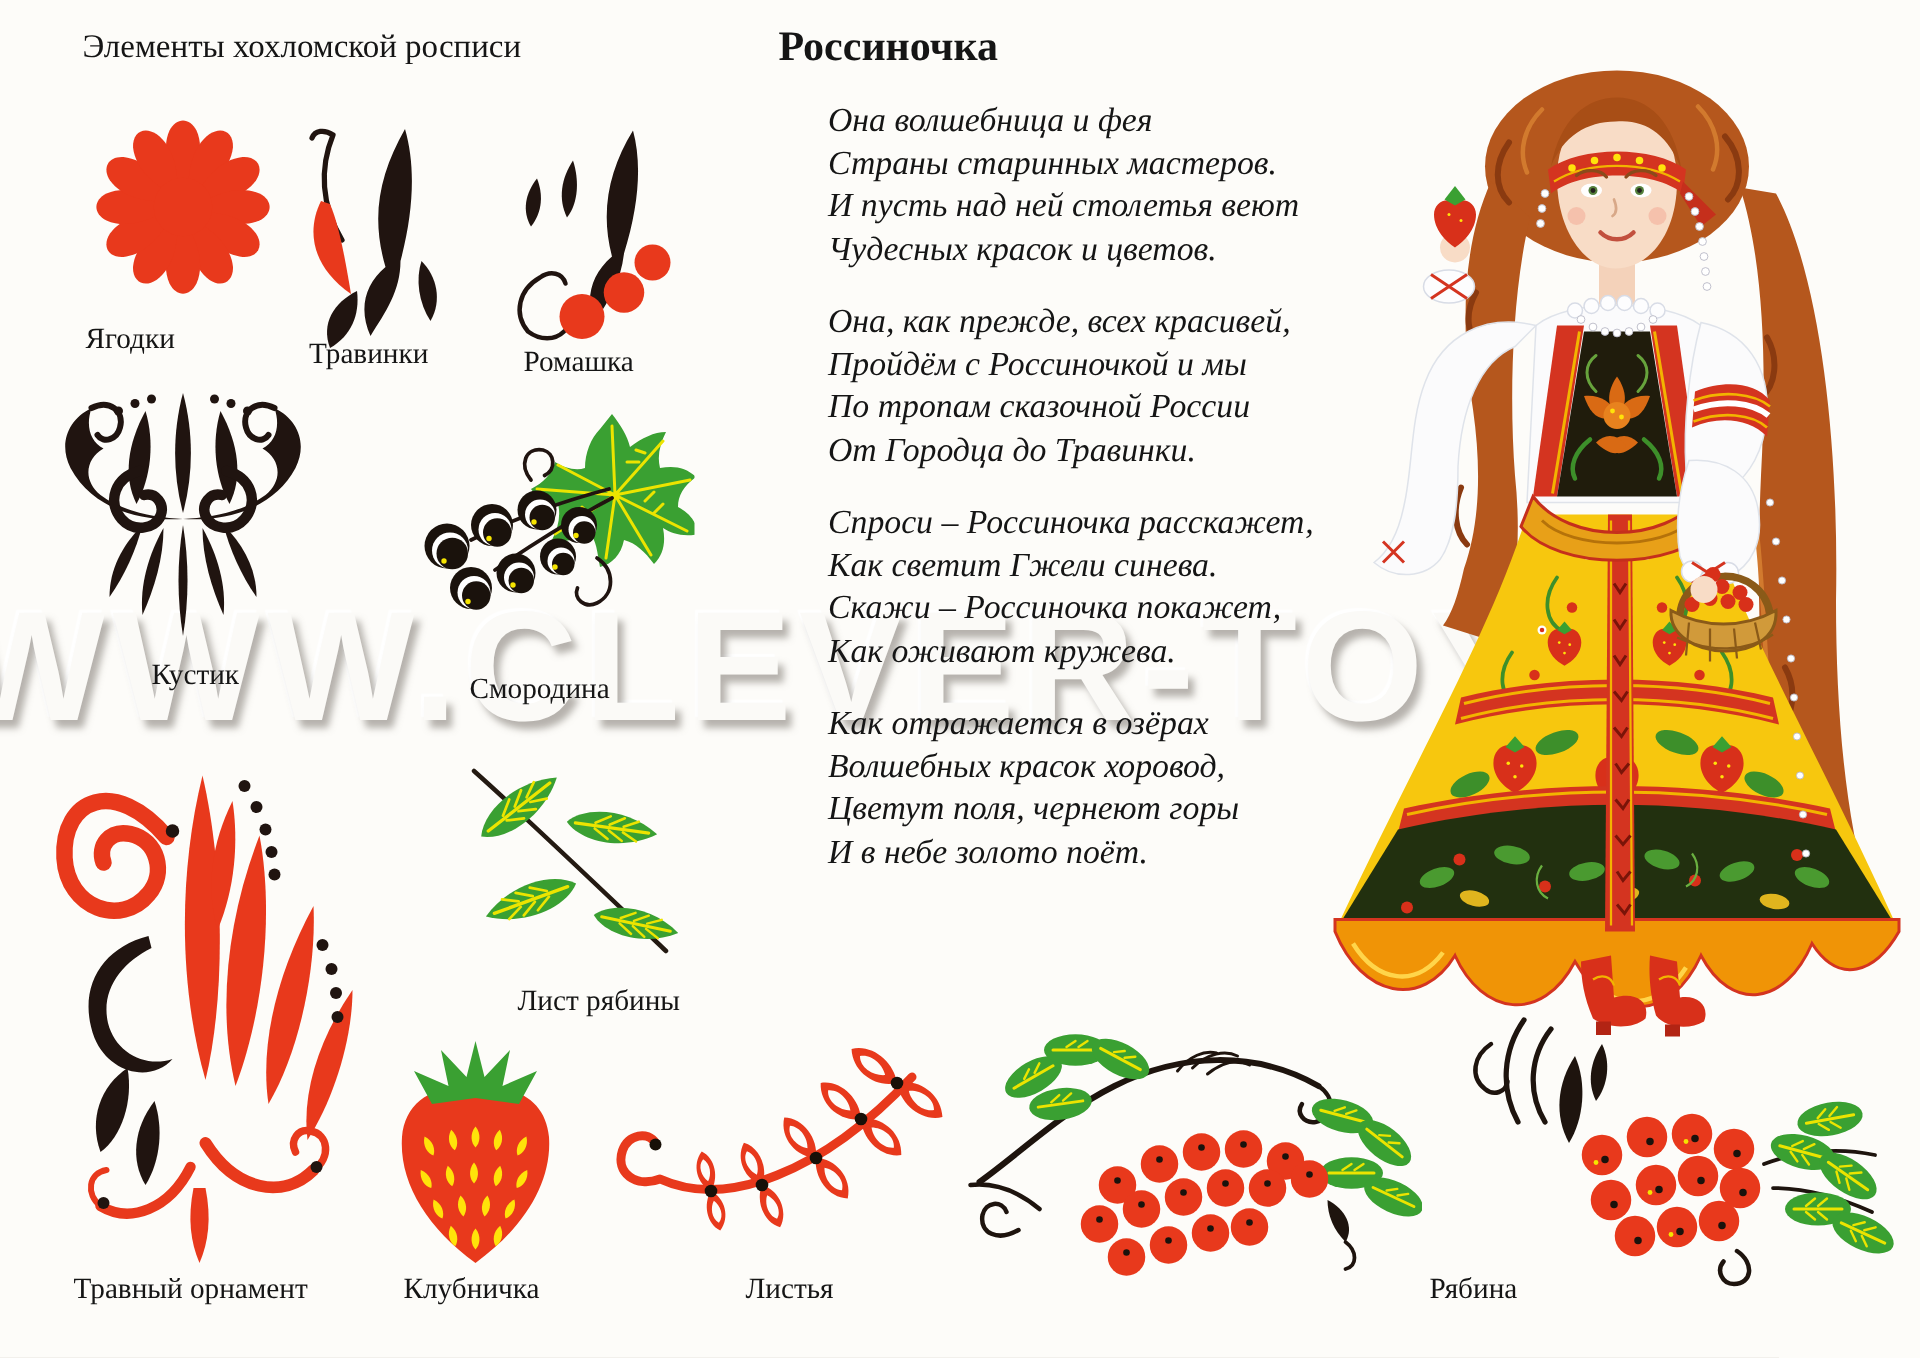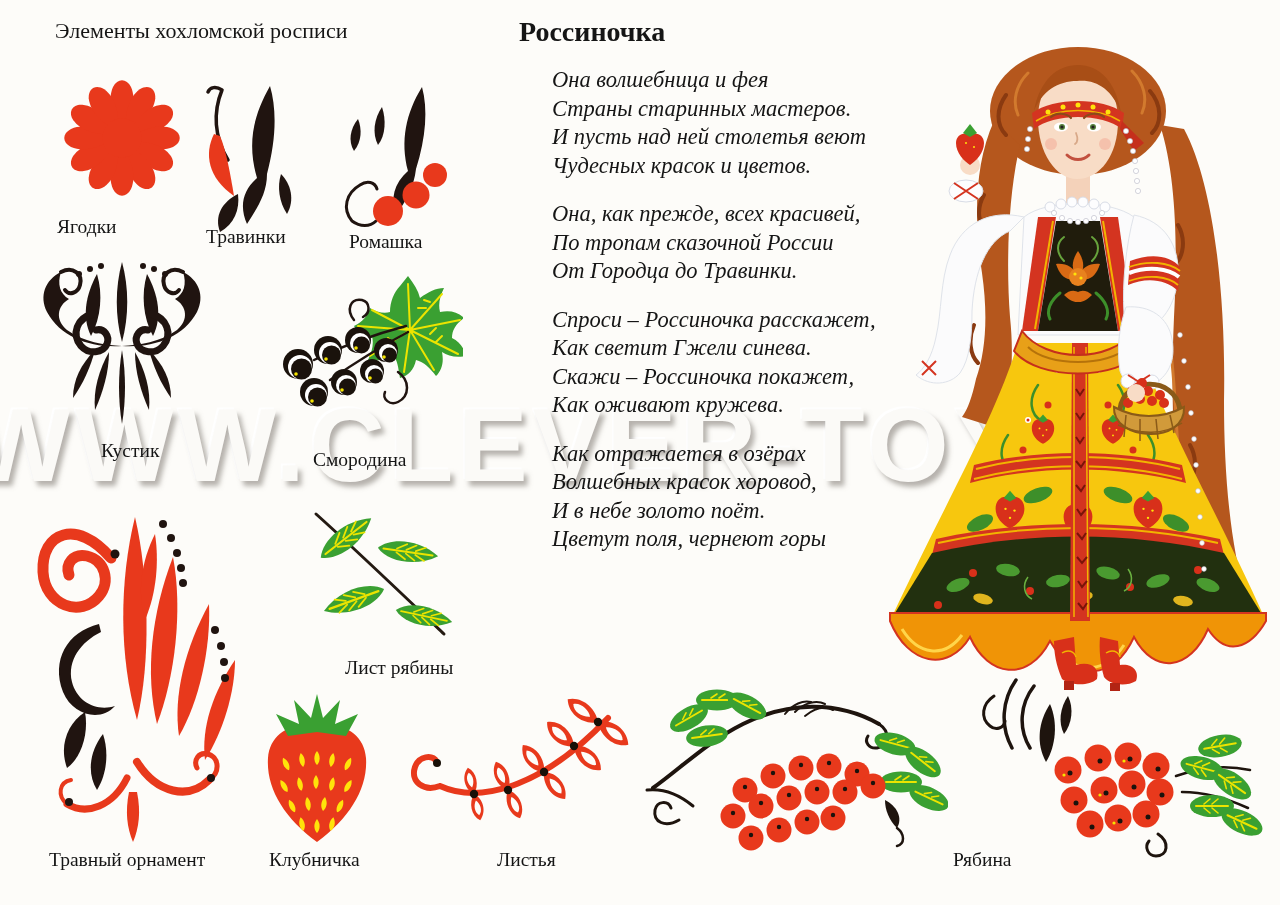--- a/index.html
+++ b/index.html
@@ -28,34 +28,35 @@
   <div class="poem">
     <div class="poem-title">Россиночка</div>
     <div class="stanza">
       <div>Она волшебница и фея</div>
       <div>Страны старинных мастеров.</div>
       <div>И пусть над ней столетья веют</div>
       <div>Чудесных красок и цветов.</div>
     </div>
     <div class="stanza">
       <div>Она, как прежде, всех красивей,</div>
+      <div>Пройдём с Россиночкой и мы</div>
       <div>По тропам сказочной России</div>
       <div>От Городца до Травинки.</div>
     </div>
     <div class="stanza">
       <div>Спроси – Россиночка расскажет,</div>
       <div>Как светит Гжели синева.</div>
       <div>Скажи – Россиночка покажет,</div>
       <div>Как оживают кружева.</div>
     </div>
     <div class="stanza">
       <div>Как отражается в озёрах</div>
       <div>Волшебных красок хоровод,</div>
+      <div>Цветут поля, чернеют горы</div>
       <div>И в небе золото поёт.</div>
-      <div>Цветут поля, чернеют горы</div>
     </div>
   </div>
 
   <svg class="el" style="left:47px;top:62px" width="150" height="152" viewBox="0 0 100 100">
     <defs>
         <path id="pet" d="M50,45 C44,36 40,25 44,16 C47,10 53,10 56,16 C60,25 56,36 50,45 Z"></path>
       </defs>
     <g fill="#e8391c">
       <use href="#pet"></use>
         <use href="#pet" transform="rotate(30 50 50)"></use>

